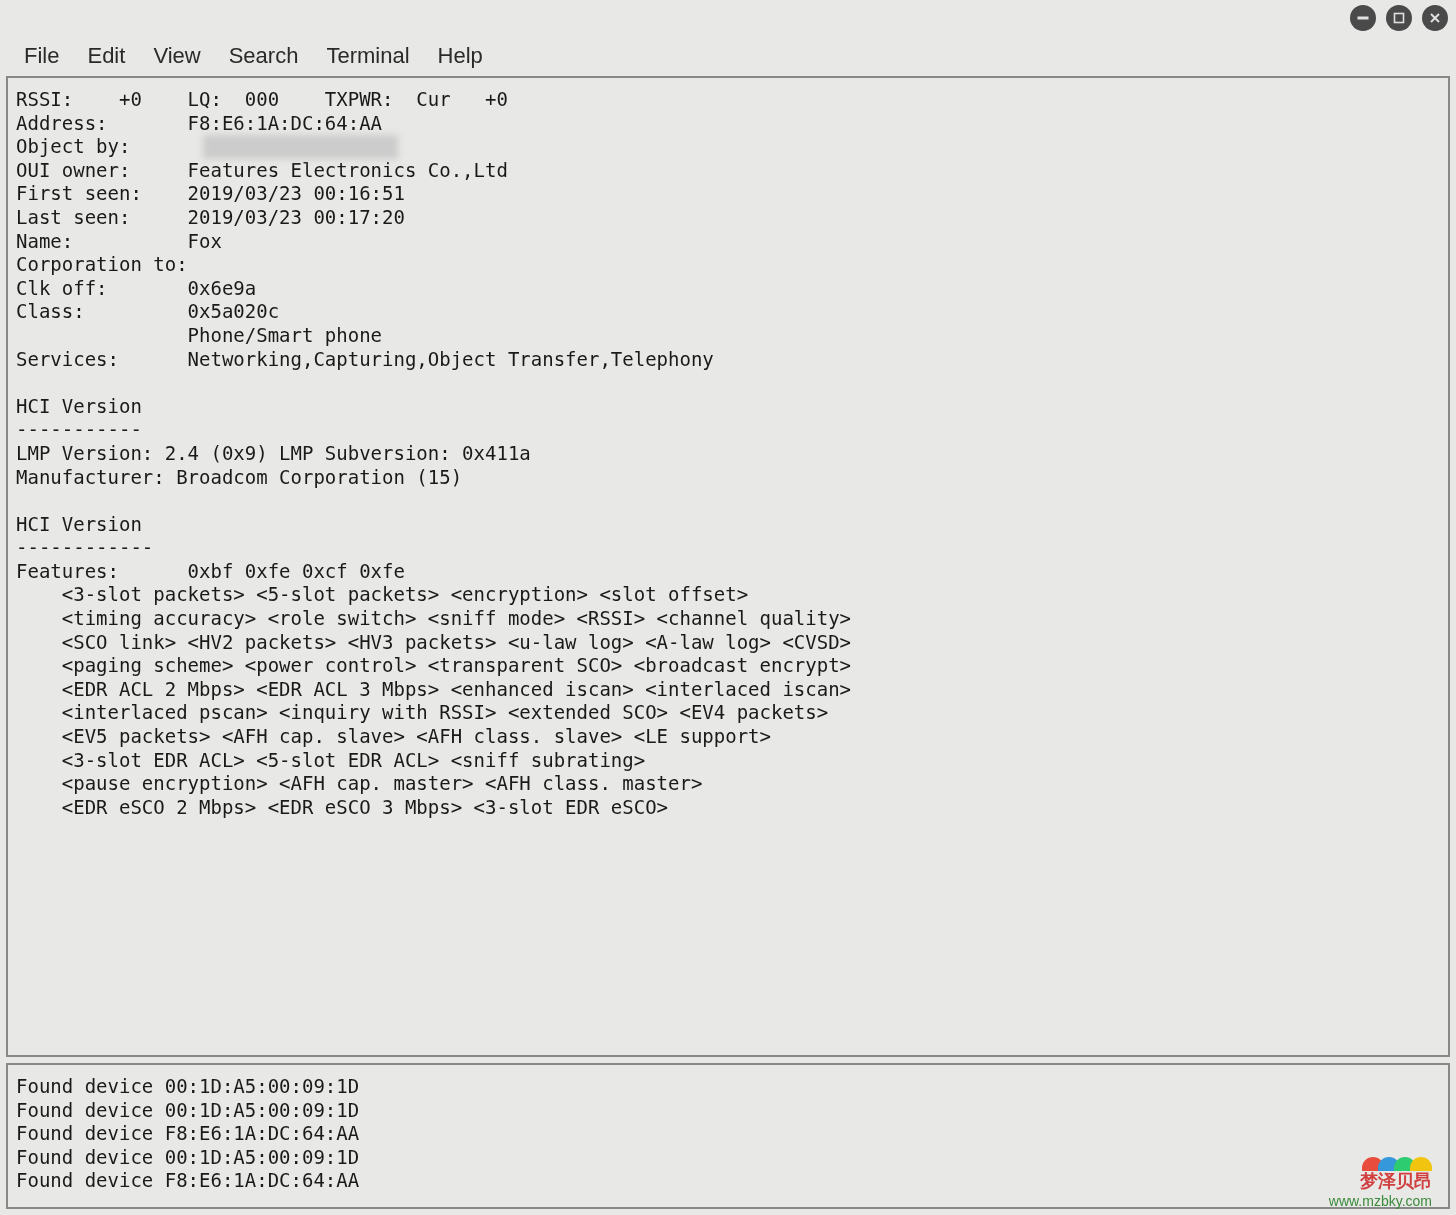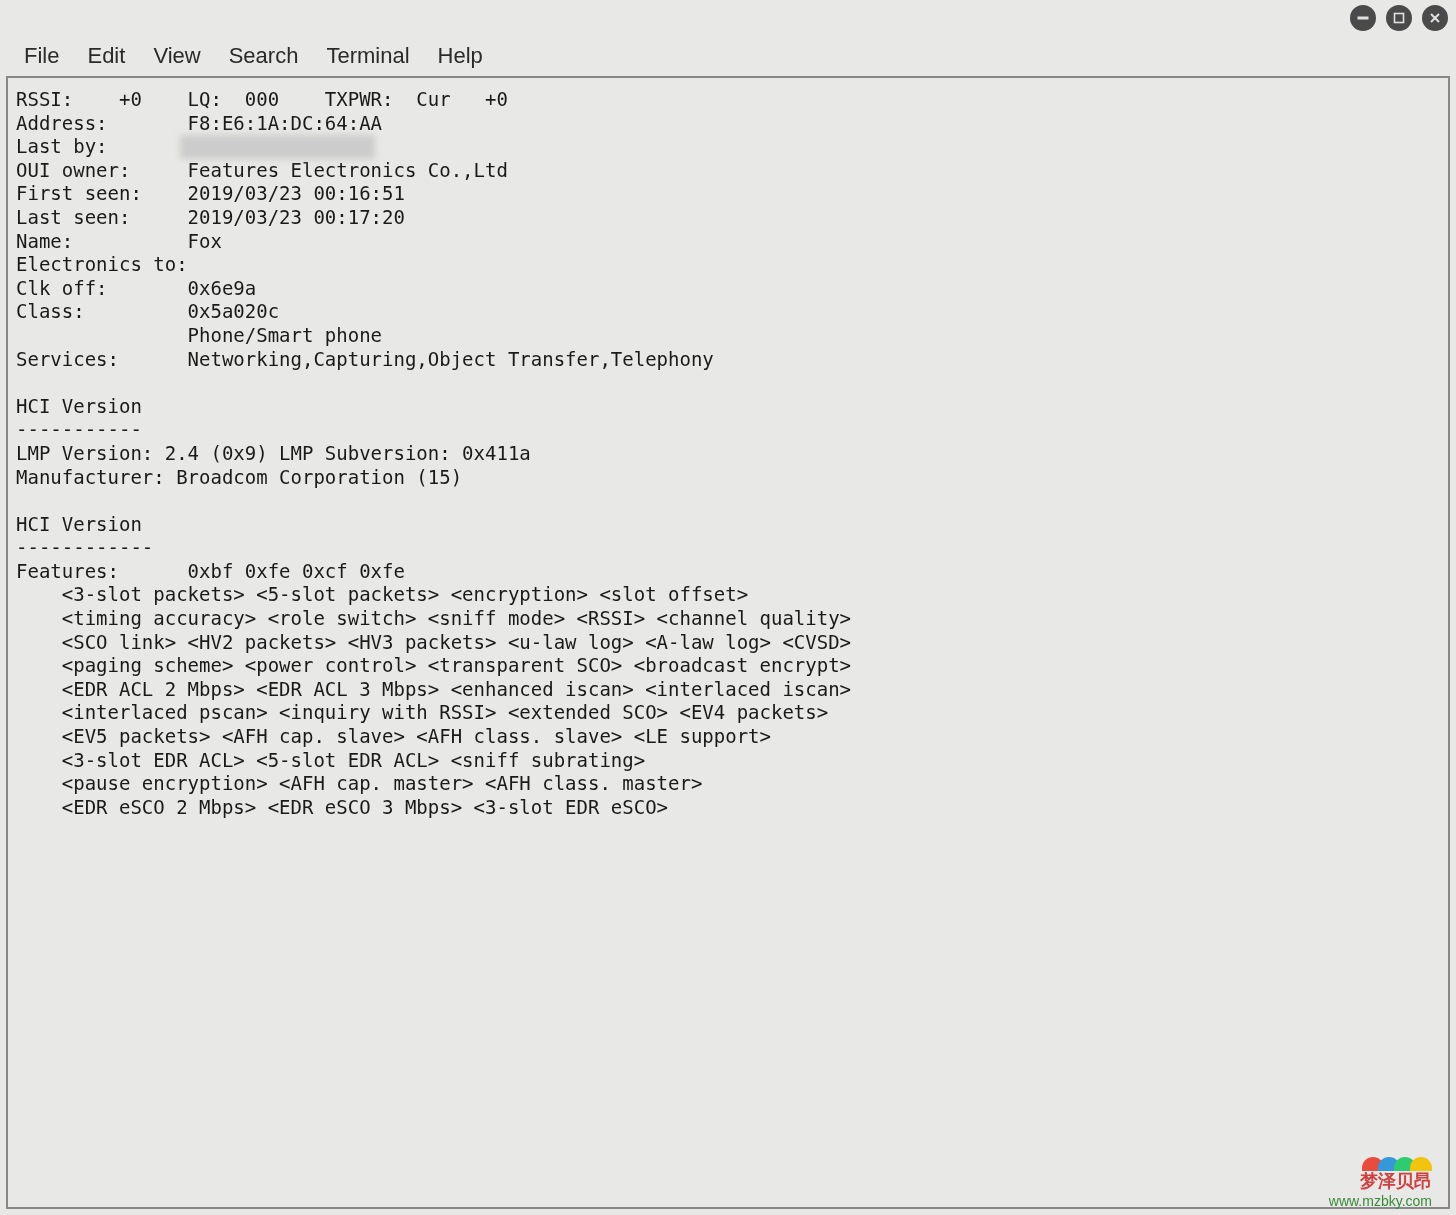--- a/index.html
+++ b/index.html
@@ -155,26 +155,26 @@
     <div class="menu-item">View</div>
     <div class="menu-item">Search</div>
     <div class="menu-item">Terminal</div>
     <div class="menu-item">Help</div>
   </div>
 
   <div class="content-area">
 
     <div class="pane pane-main"><span>RSSI:    +0    LQ:  000    TXPWR:  Cur   +0</span>
 <span>Address:       F8:E6:1A:DC:64:AA</span>
-<span>Last by:      </span><span class="blur-box">XX:XX:XX:XX:XX:XX</span>
+<span>Object by:      </span><span class="blur-box">XX:XX:XX:XX:XX:XX</span>
 <span>OUI owner:     Features Electronics Co.,Ltd</span>
 <span>First seen:    2019/03/23 00:16:51</span>
 <span>Last seen:     2019/03/23 00:17:20</span>
 <span>Name:          Fox</span>
-<span>Electronics to:</span>
+<span>Corporation to:</span>
 <span>Clk off:       0x6e9a</span>
 <span>Class:         0x5a020c</span>
 <span>               Phone/Smart phone</span>
 <span>Services:      Networking,Capturing,Object Transfer,Telephony</span>
 
 <span>HCI Version</span>
 <span>-----------</span>
 <span>LMP Version: 2.4 (0x9) LMP Subversion: 0x411a</span>
 <span>Manufacturer: Broadcom Corporation (15)</span>
 
@@ -186,20 +186,25 @@
 <span>    &lt;SCO link&gt; &lt;HV2 packets&gt; &lt;HV3 packets&gt; &lt;u-law log&gt; &lt;A-law log&gt; &lt;CVSD&gt;</span>
 <span>    &lt;paging scheme&gt; &lt;power control&gt; &lt;transparent SCO&gt; &lt;broadcast encrypt&gt;</span>
 <span>    &lt;EDR ACL 2 Mbps&gt; &lt;EDR ACL 3 Mbps&gt; &lt;enhanced iscan&gt; &lt;interlaced iscan&gt;</span>
 <span>    &lt;interlaced pscan&gt; &lt;inquiry with RSSI&gt; &lt;extended SCO&gt; &lt;EV4 packets&gt;</span>
 <span>    &lt;EV5 packets&gt; &lt;AFH cap. slave&gt; &lt;AFH class. slave&gt; &lt;LE support&gt;</span>
 <span>    &lt;3-slot EDR ACL&gt; &lt;5-slot EDR ACL&gt; &lt;sniff subrating&gt;</span>
 <span>    &lt;pause encryption&gt; &lt;AFH cap. master&gt; &lt;AFH class. master&gt;</span>
 <span>    &lt;EDR eSCO 2 Mbps&gt; &lt;EDR eSCO 3 Mbps&gt; &lt;3-slot EDR eSCO&gt;</span>
 </div>
 
+    <div class="pane pane-log"><span>Found device 00:1D:A5:00:09:1D</span>
+<span>Found device 00:1D:A5:00:09:1D</span>
+<span>Found device F8:E6:1A:DC:64:AA</span>
+<span>Found device 00:1D:A5:00:09:1D</span>
+<span>Found device F8:E6:1A:DC:64:AA</span></div>
 
   </div>
 
   <div class="watermark">
     <div class="watermark-logo">
       <span class="wm-arc" style="background:#e74c3c"></span>
       <span class="wm-arc" style="background:#3498db"></span>
       <span class="wm-arc" style="background:#2ecc71"></span>
       <span class="wm-arc" style="background:#f1c40f"></span>
     </div>

